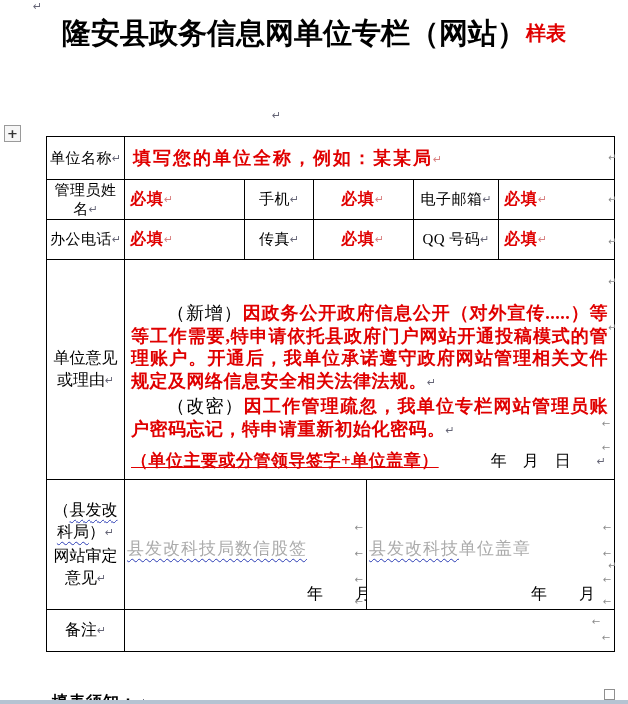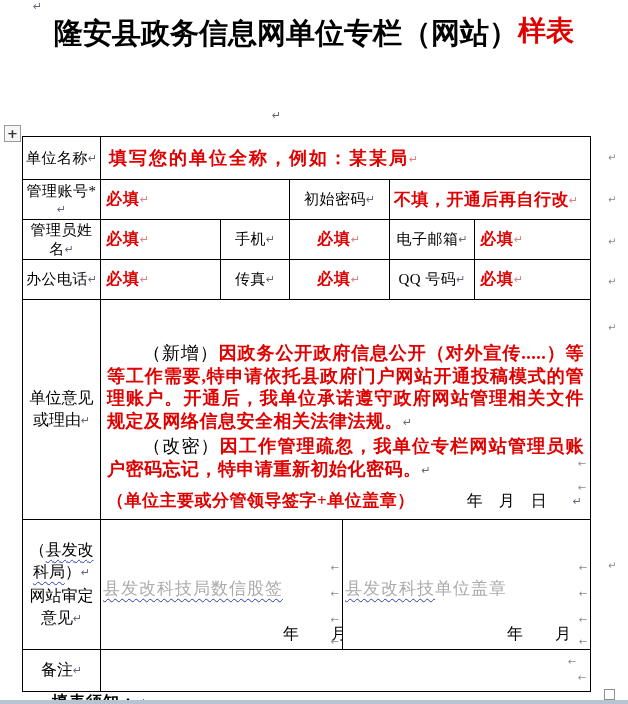--- a/index.html
+++ b/index.html
@@ -16,53 +16,53 @@
     font-size:11px; color:#667; font-weight:normal;
     letter-spacing:0; text-indent:0; display:inline-block;
     transform:translateY(-1px); text-decoration:none;
   }
   .mark.redm { color:#d98080; }
   .arr { font-family:"DejaVu Sans",sans-serif; font-size:10px; color:#8a8a8a; position:absolute; }
   
   .pilcrow-top { position:absolute; left:33px; top:1px; }
   .title { position:absolute; left:0; top:10px; width:628px; text-align:center; font-weight:bold; }
   .title-l1 { font-size:29px; line-height:46px; white-space:nowrap; }
-  .title-l1 .sample { color:#e00000; font-size:28px; position:relative; top:-3px; }
+  .title-l1 .sample { color:#e00000; font-size:20px; position:relative; top:-3px; }
   .title-l2 { font-size:29px; line-height:44px; white-space:nowrap; }
   .between-mark { position:absolute; left:272px; top:110px; }
   
   .tbl-handle {
     position:absolute; left:4px; top:125px; width:17px; height:17px;
     border:1px solid #9a9a9a; background:#f6f6f6; text-align:center;
     font-family:"DejaVu Sans",sans-serif; font-size:13px; line-height:15px;
     font-weight:bold; color:#333; cursor:move;
   }
   .resize-handle {
     position:absolute; left:604px; top:689px; width:11px; height:11px;
     border:1px solid #8f8f8f; background:#fff;
   }
   
   table.form {
-    position:absolute; left:22px; top:136px; width:506px;
+    position:absolute; left:46px; top:136px; width:506px;
     border-collapse:collapse; table-layout:fixed;
   }
   table.form td { border:1.6px solid #000; padding:0 2px; vertical-align:middle; overflow:hidden; }
   .lbl { text-align:center; font-size:15px; letter-spacing:0.5px; }
   .lbl-big { text-align:center; font-size:16px; line-height:22px; }
   .red { color:#e00000; font-weight:bold; }
   .val { font-size:16px; padding-left:5px !important; letter-spacing:1px; }
   .val-wide { font-size:18px; letter-spacing:2px; padding-left:8px !important; }
   .val-init { font-size:17px; letter-spacing:0.5px; padding-left:4px !important; }
   .val-center { text-align:center; padding-left:0 !important; }
   
   td.opinion-cell { vertical-align:top; position:relative; padding:6px 6px 0 6px !important; }
   .op-para { font-size:18px; line-height:22.5px; letter-spacing:0.5px; text-indent:2em; color:#e00000; font-weight:bold; text-align:justify; }
   .op-para .prefix { color:#000; font-weight:normal; }
   .signline { position:absolute; left:6px; right:8px; bottom:7px; display:flex; align-items:baseline; font-size:17px; }
-  .signline .note { letter-spacing:0.5px; white-space:nowrap; }
+  .signline .note { letter-spacing:0.5px; white-space:nowrap;text-decoration:underline; }
   .signline .ymd { margin-left:auto; padding-right:26px; color:#000; font-weight:normal; font-size:16px; white-space:nowrap; }
   
   td.review-cell { vertical-align:top; position:relative; }
   .review-inner { display:flex; flex-direction:row; height:127px; }
   .sig {
     margin-top:56px; text-align:center; font-size:17px; color:#ababab;
     letter-spacing:1px; white-space:nowrap;
   }
   .sq {
     text-decoration-line:underline; text-decoration-style:wavy;
@@ -99,26 +99,20 @@
         <col style="width:85px">
         <col style="width:116px">
     </colgroup>
 
     <tbody>
         <tr style="height:43px">
       <td class="lbl"><span>单位名称</span><span class="mark">↵</span></td>
       <td colspan="6" class="red val-wide"><span>填写您的单位全称，例如：某某局</span><span class="mark redm">↵</span></td>
     </tr>
 
-    <tr style="height:40px">
-      <td class="lbl"><span>管理账号*</span><span class="mark">↵</span></td>
-      <td colspan="2" class="red val"><span>必填</span><span class="mark redm">↵</span></td>
-      <td colspan="2" class="lbl"><span>初始密码</span><span class="mark">↵</span></td>
-      <td colspan="2" class="red val-init"><span>不填，开通后再自行改</span><span class="mark redm">↵</span></td>
-    </tr>
 
     <tr style="height:40px">
       <td class="lbl"><span>管理员姓名</span><span class="mark">↵</span></td>
       <td class="red val"><span>必填</span><span class="mark redm">↵</span></td>
       <td class="lbl"><span>手机</span><span class="mark">↵</span></td>
       <td colspan="2" class="red val val-center"><span>必填</span><span class="mark redm">↵</span></td>
       <td class="lbl"><span>电子邮箱</span><span class="mark">↵</span></td>
       <td class="red val"><span>必填</span><span class="mark redm">↵</span></td>
     </tr>
 

